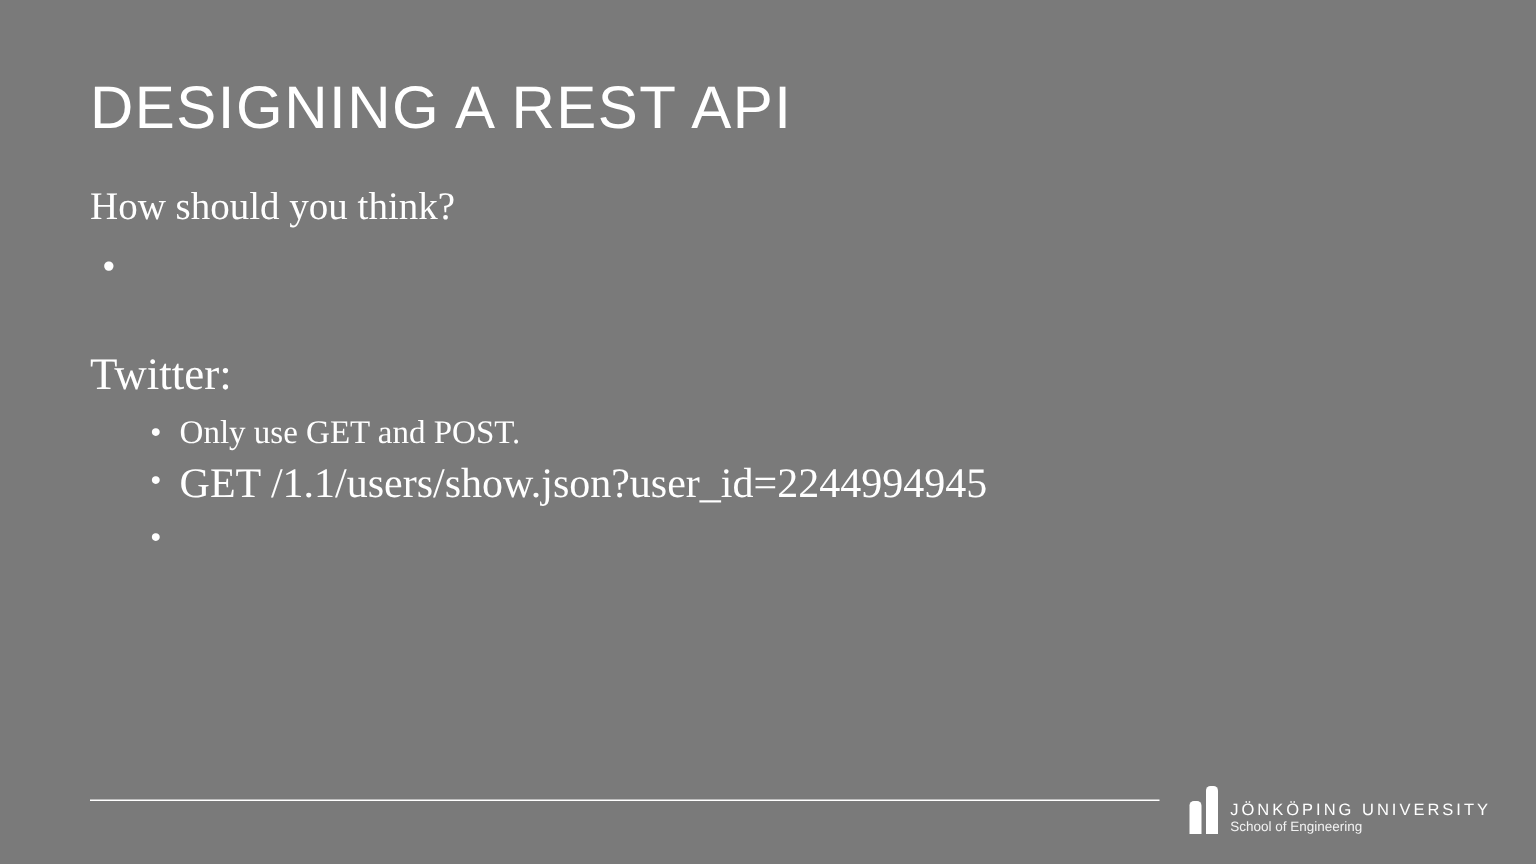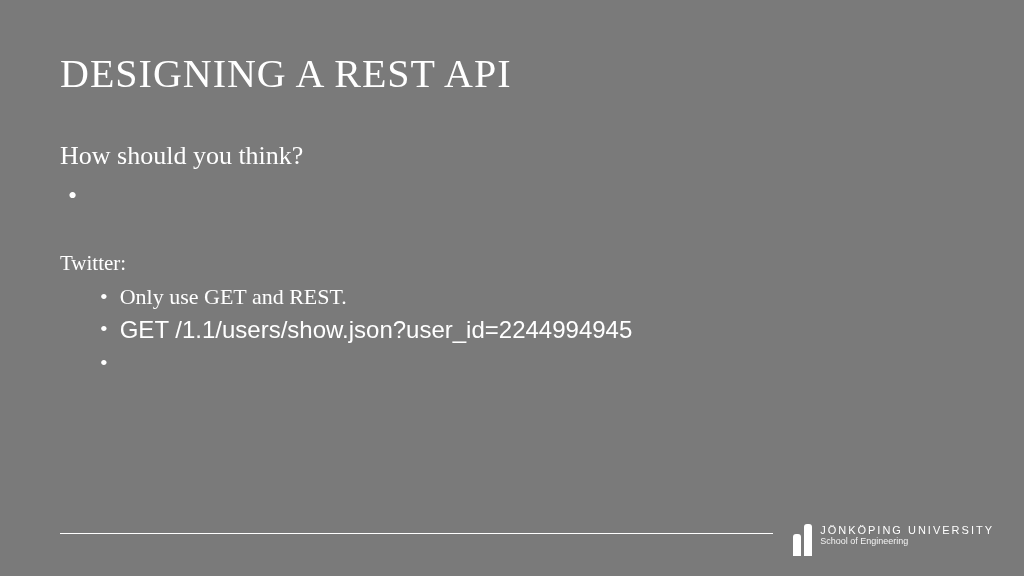--- a/index.html
+++ b/index.html
@@ -13,78 +13,78 @@
       background-color: #7a7a7a;
       color: #ffffff;
       font-family: Georgia, 'Times New Roman', serif;
       position: relative;
       overflow: hidden;
     }
     .slide {
       padding: 50px 60px 0 60px;
     }
     .title {
-      font-family: Liberation Serif, serif;
+      font-family: Liberation Sans, sans-serif;
       font-size: 40px;
       font-weight: 400;
       letter-spacing: 1px;
-      margin-bottom: 44px;
+      margin-bottom: 28px;
     }
     .subtitle {
       font-size: 26px;
       margin-bottom: 10px;
       font-family: Liberation Serif, serif;
     }
     .bullet-main {
       font-size: 26px;
       padding-left: 8px;
       margin-bottom: 40px;
       display: flex;
     }
     .bullet-main .dot {
       margin-right: 10px;
     }
     .section-label {
-      font-size: 21px;
+      font-size: 30px;
       margin-bottom: 8px;
     }
     .sub-bullets {
       padding-left: 40px;
     }
     .sub-bullet {
       font-size: 22px;
       margin-bottom: 6px;
       display: flex;
     }
     .sub-bullet .dot {
       margin-right: 12px;
     }
     .code {
-      font-family: Liberation Sans, sans-serif;
-      font-size: 24px;
+      font-family: Liberation Serif, serif;
+      font-size: 28px;
       text-align: center;
     }
     .footer {
       position: absolute;
       bottom: 20px;
       left: 60px;
       right: 30px;
       display: flex;
       align-items: flex-end;
       justify-content: space-between;
     }
     .footer-line {
       border-top: 1px solid #ffffff;
       flex: 1;
       margin-right: 20px;
       margin-bottom: 22px;
     }
     .logo-block {
       display: flex;
-      align-items: flex-start;
+      align-items: flex-end;
     }
     .logo-graphic {
       display: flex;
       align-items: flex-end;
       margin-right: 8px;
     }
     .bar-left {
       width: 8px;
       height: 22px;
       background: #ffffff;
@@ -118,21 +118,21 @@
 <div class="slide">
   <h1 class="title">DESIGNING A REST API</h1>
   <div class="subtitle">How should you think?</div>
   <div class="bullet-main">
     <span class="dot">•</span>
   </div>
   <div class="section-label">Twitter:</div>
   <div class="sub-bullets">
     <div class="sub-bullet">
       <span class="dot">•</span>
-      <span>Only use GET and REST.</span>
+      <span>Only use GET and POST.</span>
     </div>
     <div class="sub-bullet">
       <span class="dot">•</span>
       <span class="code">GET  /1.1/users/show.json?user_id=2244994945</span>
     </div>
     <div class="sub-bullet">
       <span class="dot">•</span>
     </div>
   </div>
 </div>

